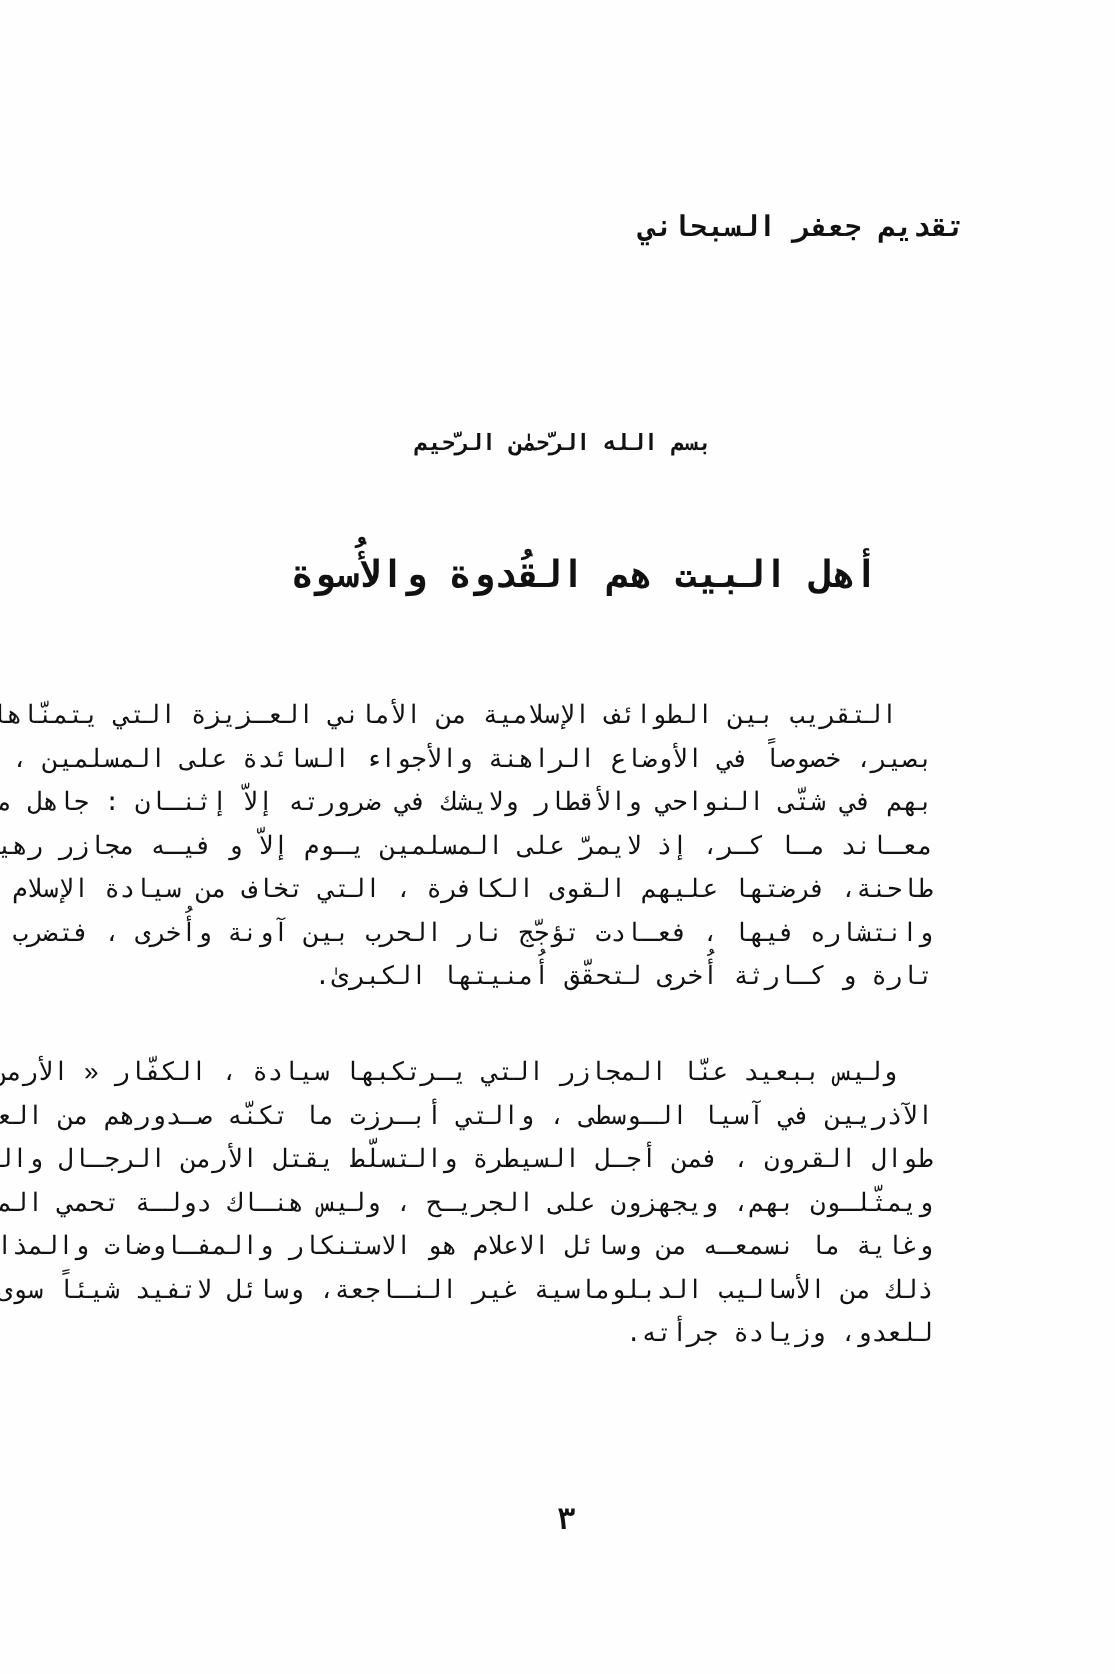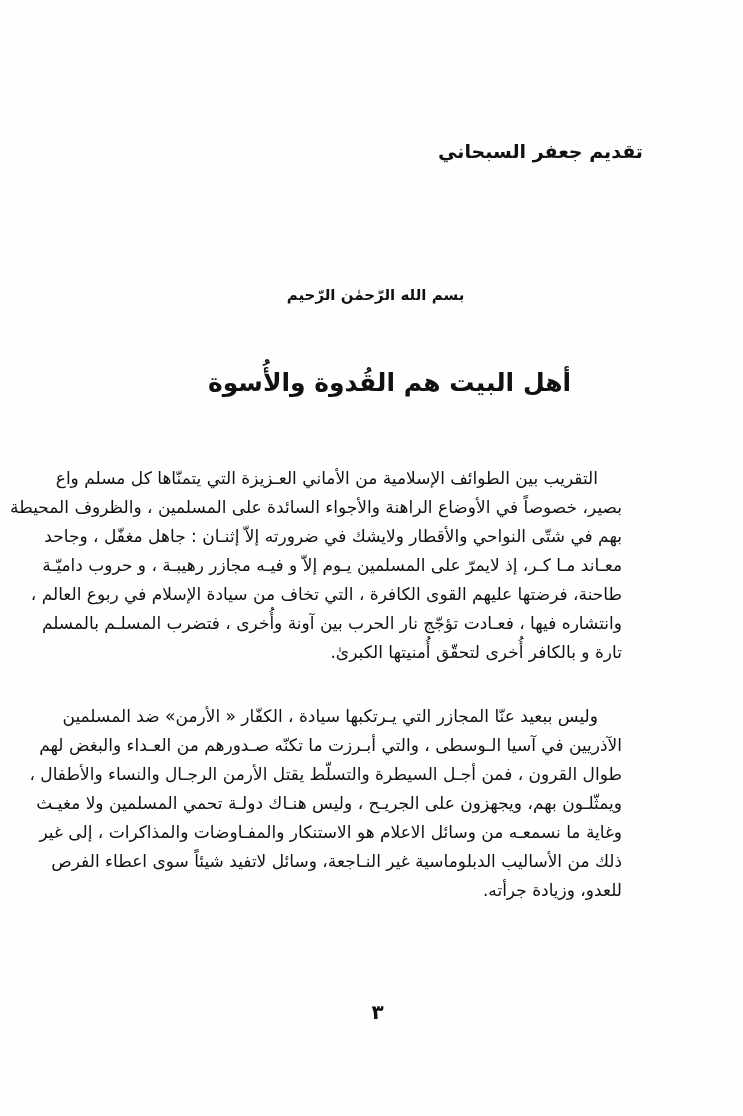--- a/index.html
+++ b/index.html
@@ -14,20 +14,21 @@
       overflow: hidden;
       font-family: "DejaVu Sans", "Liberation Sans", sans-serif;
       color: #111111;
     }
     .page {
       position: absolute;
       left: 0; top: 0;
       width: 743px;
       height: 1116px;
       direction: rtl;
+      font-family: Liberation Mono, monospace;
     }
     .header-author {
       position: absolute;
       right: 100px;
       top: 140px;
       font-size: 19px;
       font-weight: bold;
       white-space: nowrap;
       color: #111;
     }
@@ -92,21 +93,21 @@
 
   <h1 class="title" style="margin:0;">أهل البيت هم القُدوة والأُسوة</h1>
 
   <div class="body-text para1">
     <span class="line indent">التقريب بين الطوائف الإسلامية من الأماني العـزيزة التي يتمنّاها كل مسلم واع</span>
     <span class="line">بصير، خصوصاً في الأوضاع الراهنة والأجواء السائدة على المسلمين ، والظروف المحيطة</span>
     <span class="line">بهم في شتّى النواحي والأقطار ولايشك في ضرورته إلاّ إثنـان : جاهل مغفّل ، وجاحد</span>
     <span class="line">معـاند مـا كـر، إذ لايمرّ على المسلمين يـوم إلاّ و فيـه مجازر رهيبـة ، و حروب داميّـة</span>
     <span class="line">طاحنة، فرضتها عليهم القوى الكافرة ، التي تخاف من سيادة الإسلام في ربوع العالم ،</span>
     <span class="line">وانتشاره فيها ، فعـادت تؤجّج نار الحرب بين آونة وأُخرى ، فتضرب المسلـم بالمسلم</span>
-    <span class="line last">تارة و بالكافر أُخرى لتحقّق أُمنيتها الكبرىٰ.</span>
+    <span class="line last">تارة و كـارثة أُخرى لتحقّق أُمنيتها الكبرىٰ.</span>
   </div>
 
   <div class="body-text para2">
     <span class="line indent">وليس ببعيد عنّا المجازر التي يـرتكبها سيادة ، الكفّار « الأرمن» ضد المسلمين</span>
     <span class="line">الآذريين في آسيا الـوسطى ، والتي أبـرزت ما تكنّه صـدورهم من العـداء والبغض لهم</span>
     <span class="line">طوال القرون ، فمن أجـل السيطرة والتسلّط يقتل الأرمن الرجـال والنساء والأطفال ،</span>
     <span class="line">ويمثّلـون بهم، ويجهزون على الجريـح ، وليس هنـاك دولـة تحمي المسلمين ولا مغيـث</span>
     <span class="line">وغاية ما نسمعـه من وسائل الاعلام هو الاستنكار والمفـاوضات والمذاكرات ، إلى غير</span>
     <span class="line">ذلك من الأساليب الدبلوماسية غير النـاجعة، وسائل لاتفيد شيئاً سوى اعطاء الفرص</span>
     <span class="line last">للعدو، وزيادة جرأته.</span>

